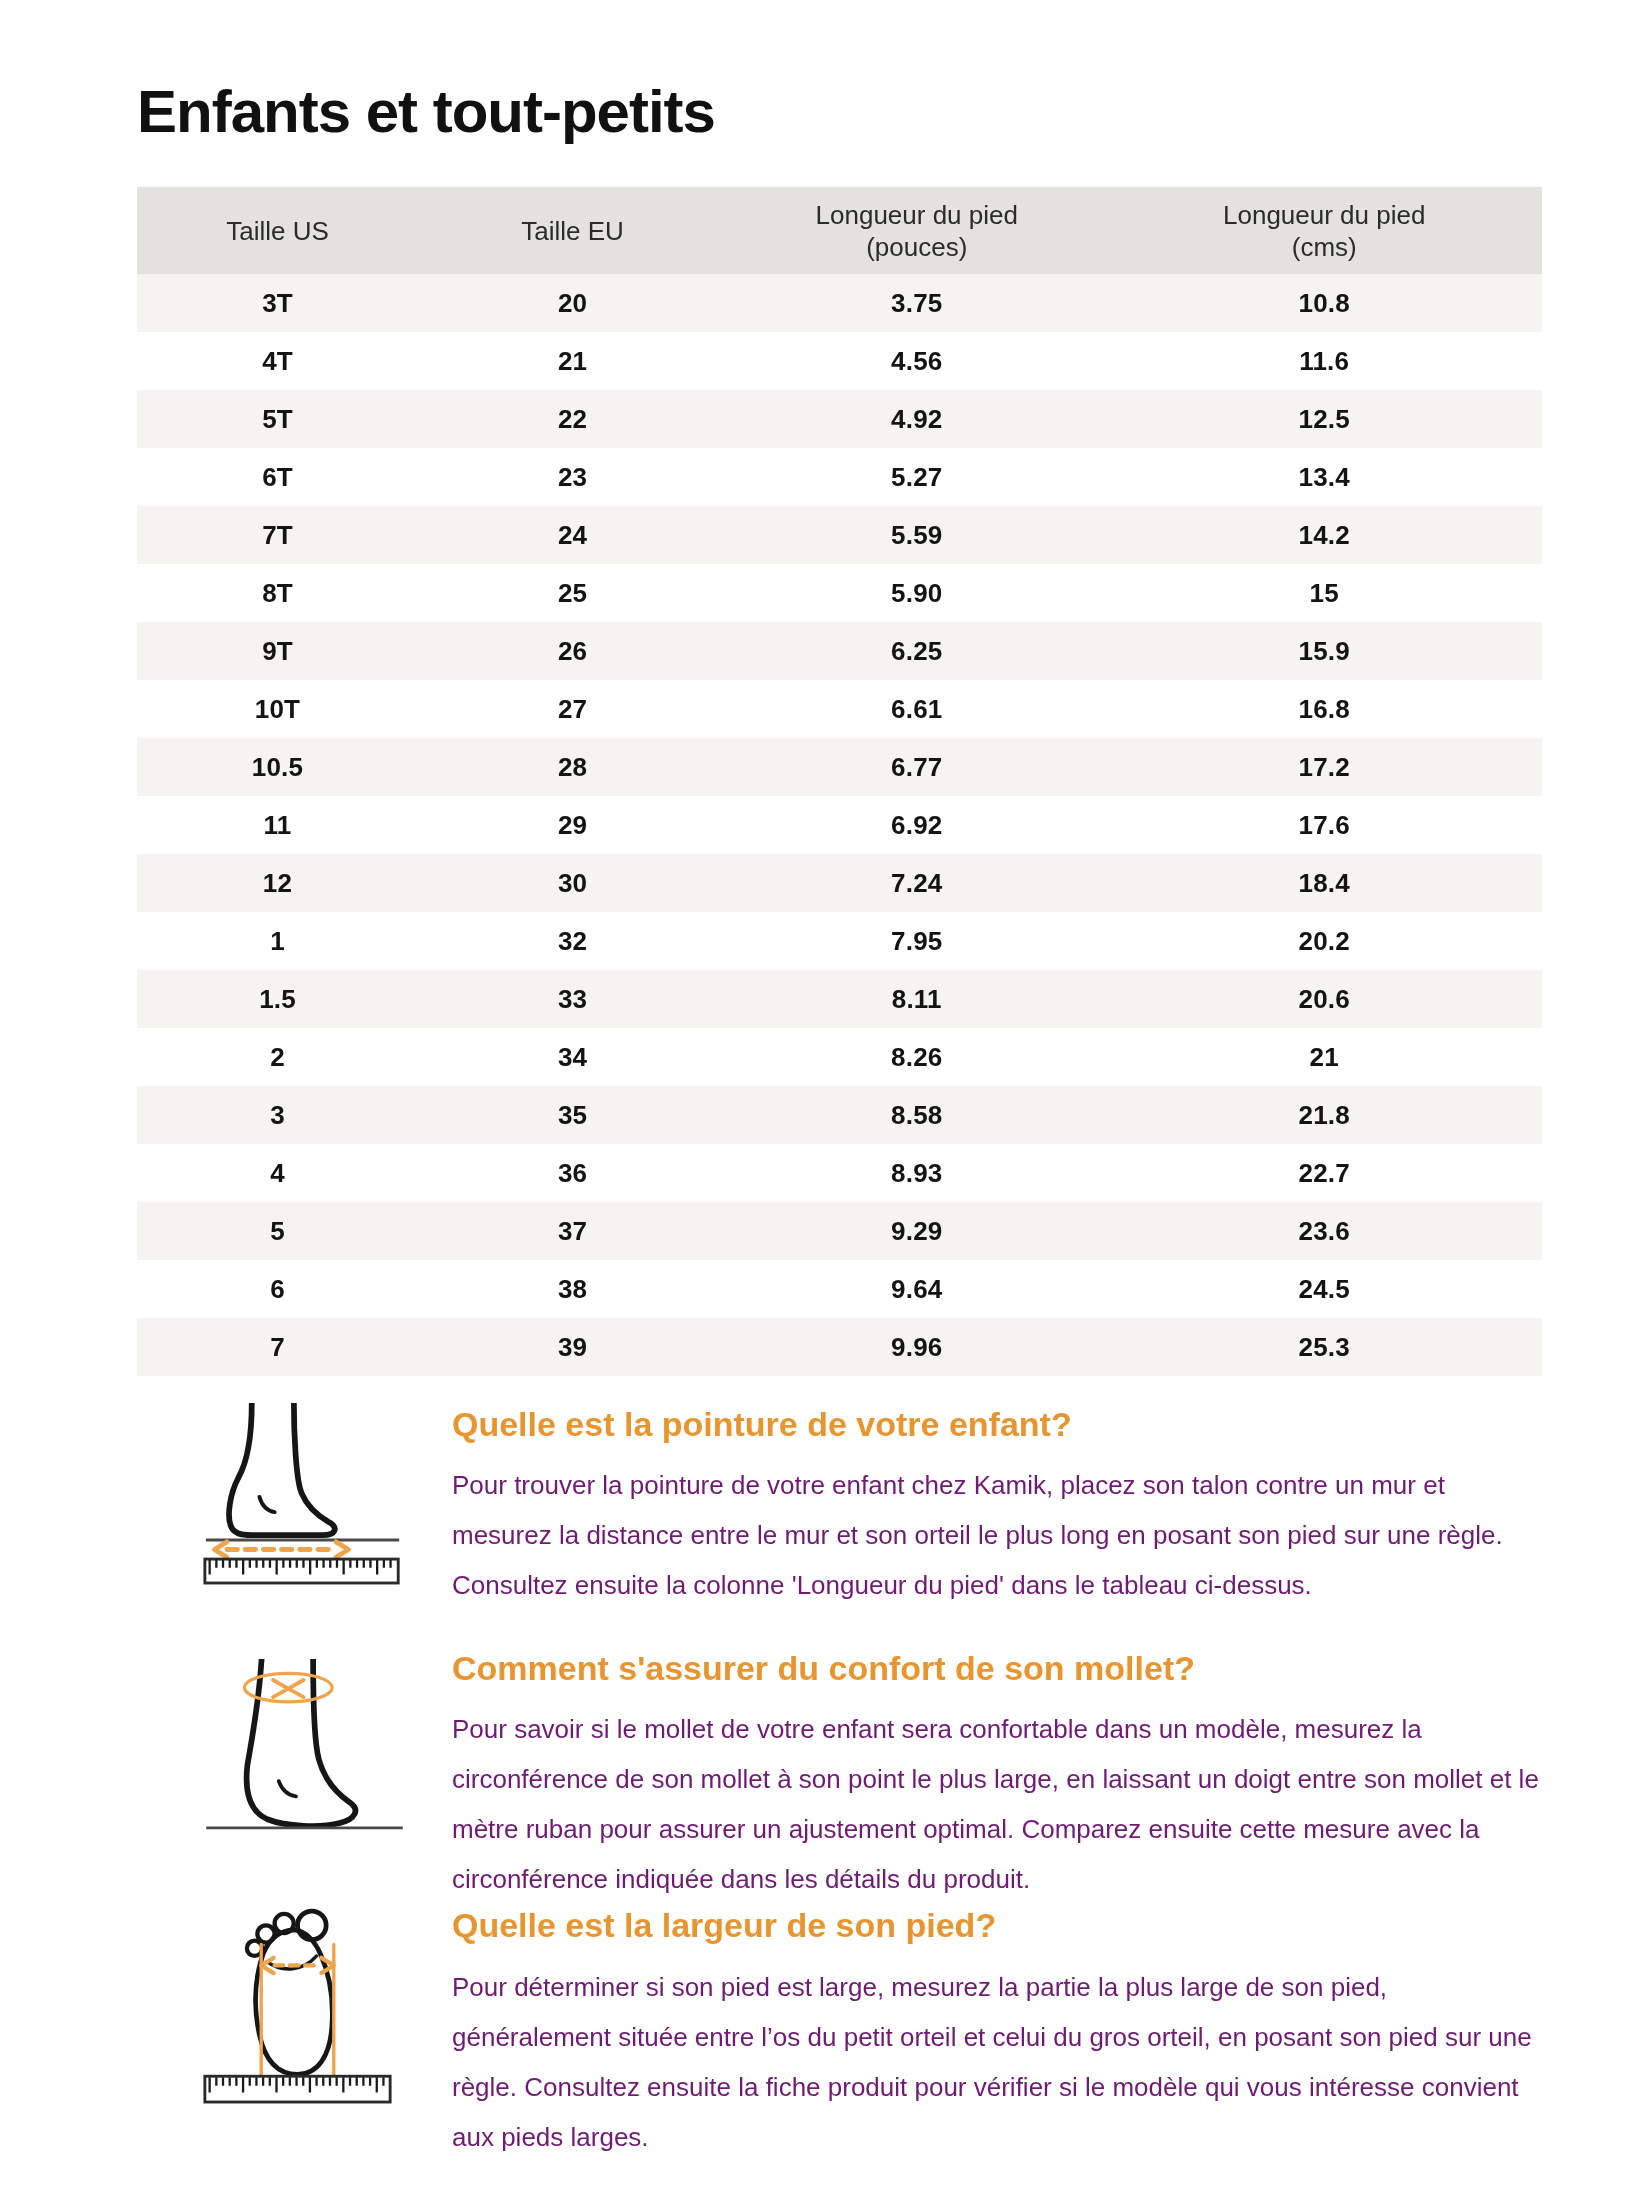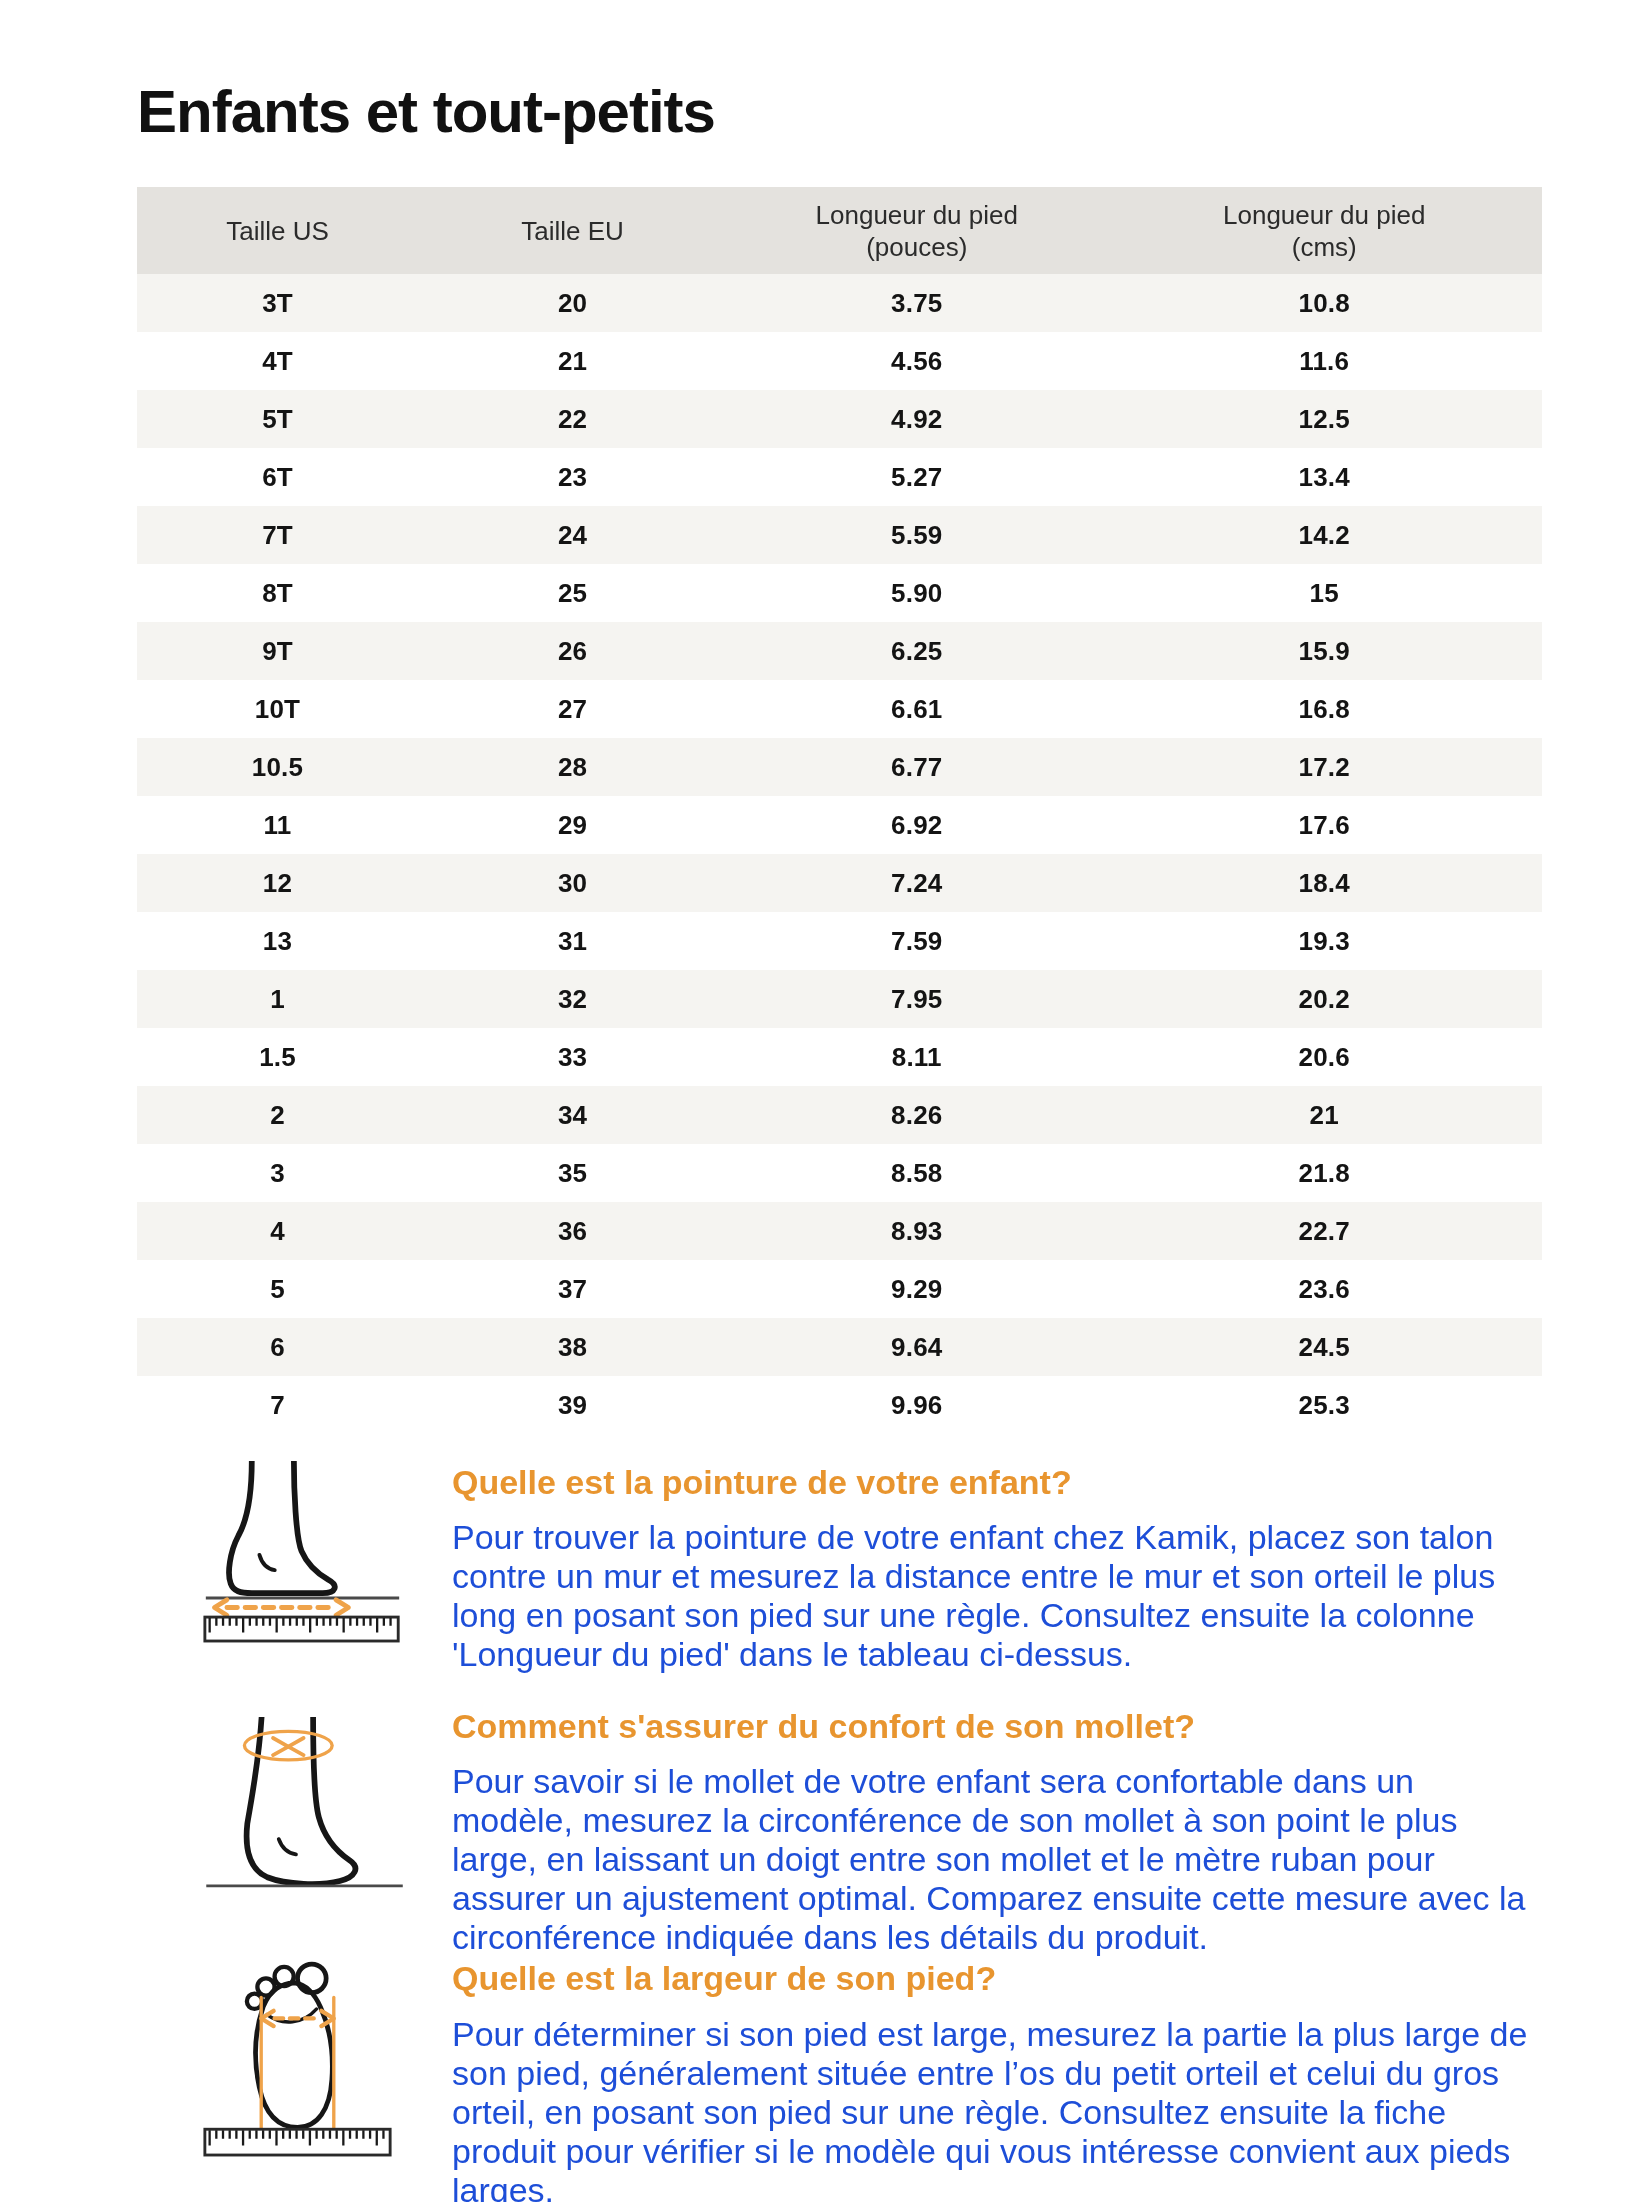--- a/index.html
+++ b/index.html
@@ -48,21 +48,21 @@
   .icon-col{flex:0 0 279px;padding-left:29px;}
   .icon-col svg{display:block;}
   .s3 .icon-col svg{margin-top:11.5px;}
   .text-col{flex:0 0 1090px;max-width:1090px;}
   h2{
     margin:0 0 15.3px 0;
     font-size:34px;font-weight:700;line-height:42px;
     color:var(--accent);
   }
   .text-col p{
-    margin:0;font-size:34px;line-height:39px;color:#1d4ed8;
+    margin:0;font-size:26px;line-height:50px;color:#701a75;
   }
   .stroke-ink{stroke:#161616;fill:none;stroke-linecap:round;stroke-linejoin:round;}
   .stroke-thin{stroke:#161616;fill:none;stroke-linecap:round;}
   .stroke-orange{stroke:var(--icon-orange);fill:none;stroke-linecap:round;stroke-linejoin:round;}
   .ruler-box{fill:#ffffff;stroke:#2a2a2a;stroke-width:3;}
   .tick{stroke:#1a1a1a;stroke-width:2.4;fill:none;}
   .ground{stroke:#4a4a4a;stroke-width:3;}
 </style>
 </head>
 <body>
@@ -157,26 +157,20 @@
           <td>11</td>
           <td>29</td>
           <td>6.92</td>
           <td>17.6</td>
         </tr>
         <tr>
           <td>12</td>
           <td>30</td>
           <td>7.24</td>
           <td>18.4</td>
-        </tr>
-        <tr>
-          <td>13</td>
-          <td>31</td>
-          <td>7.59</td>
-          <td>19.3</td>
         </tr>
         <tr>
           <td>1</td>
           <td>32</td>
           <td>7.95</td>
           <td>20.2</td>
         </tr>
         <tr>
           <td>1.5</td>
           <td>33</td>

